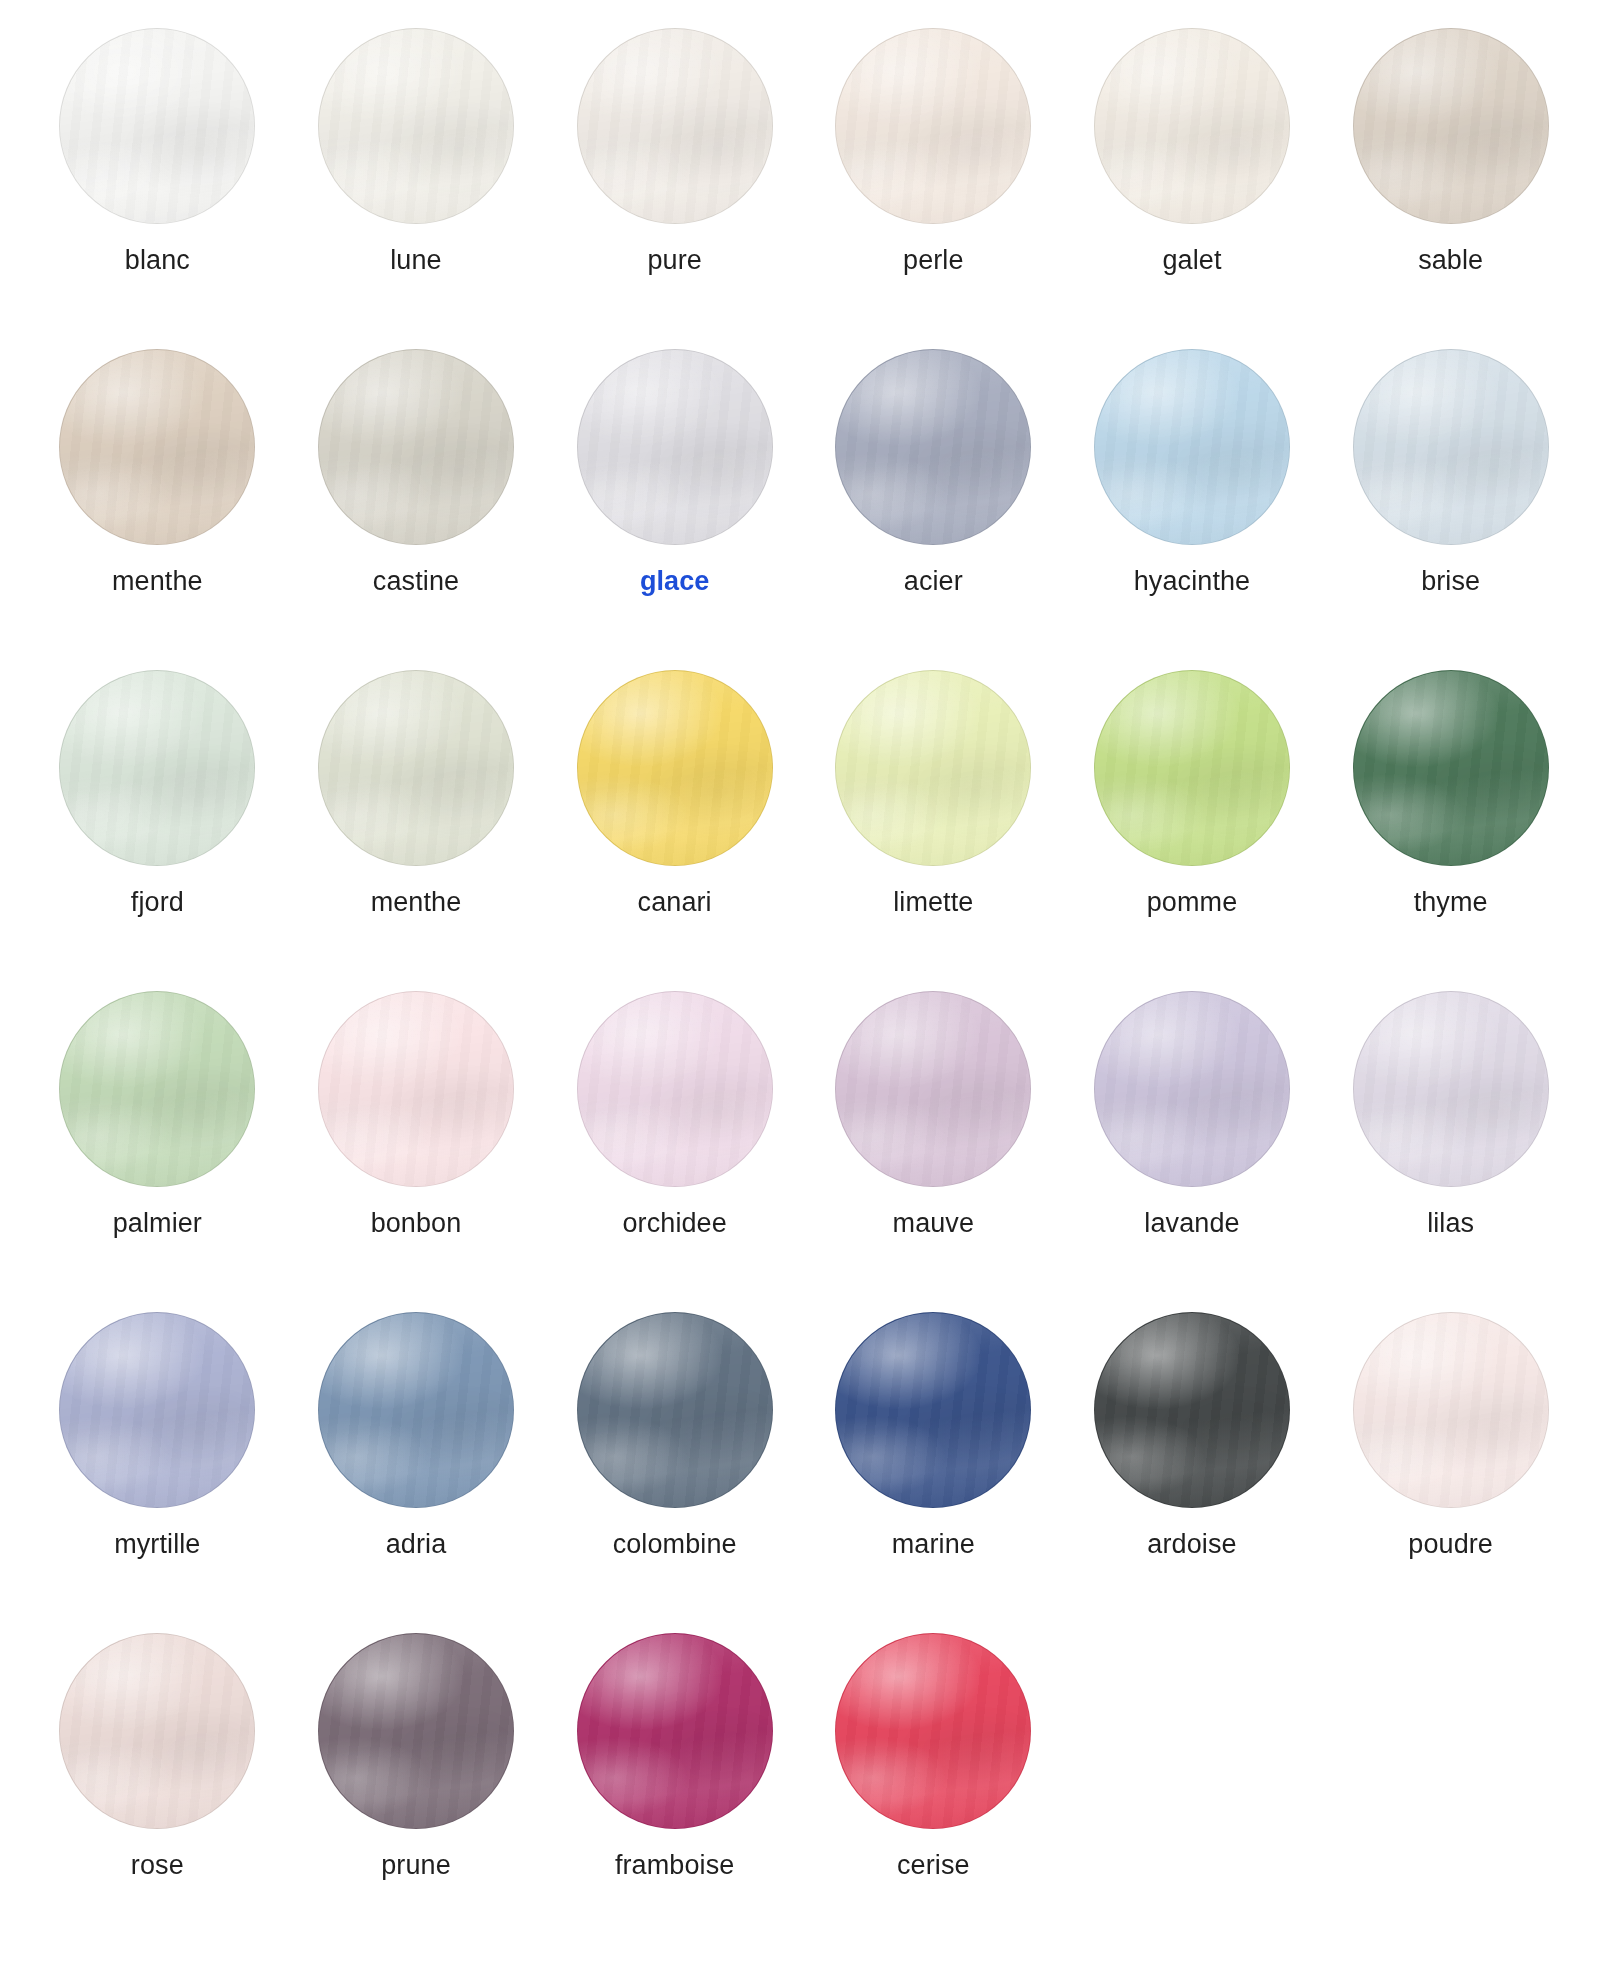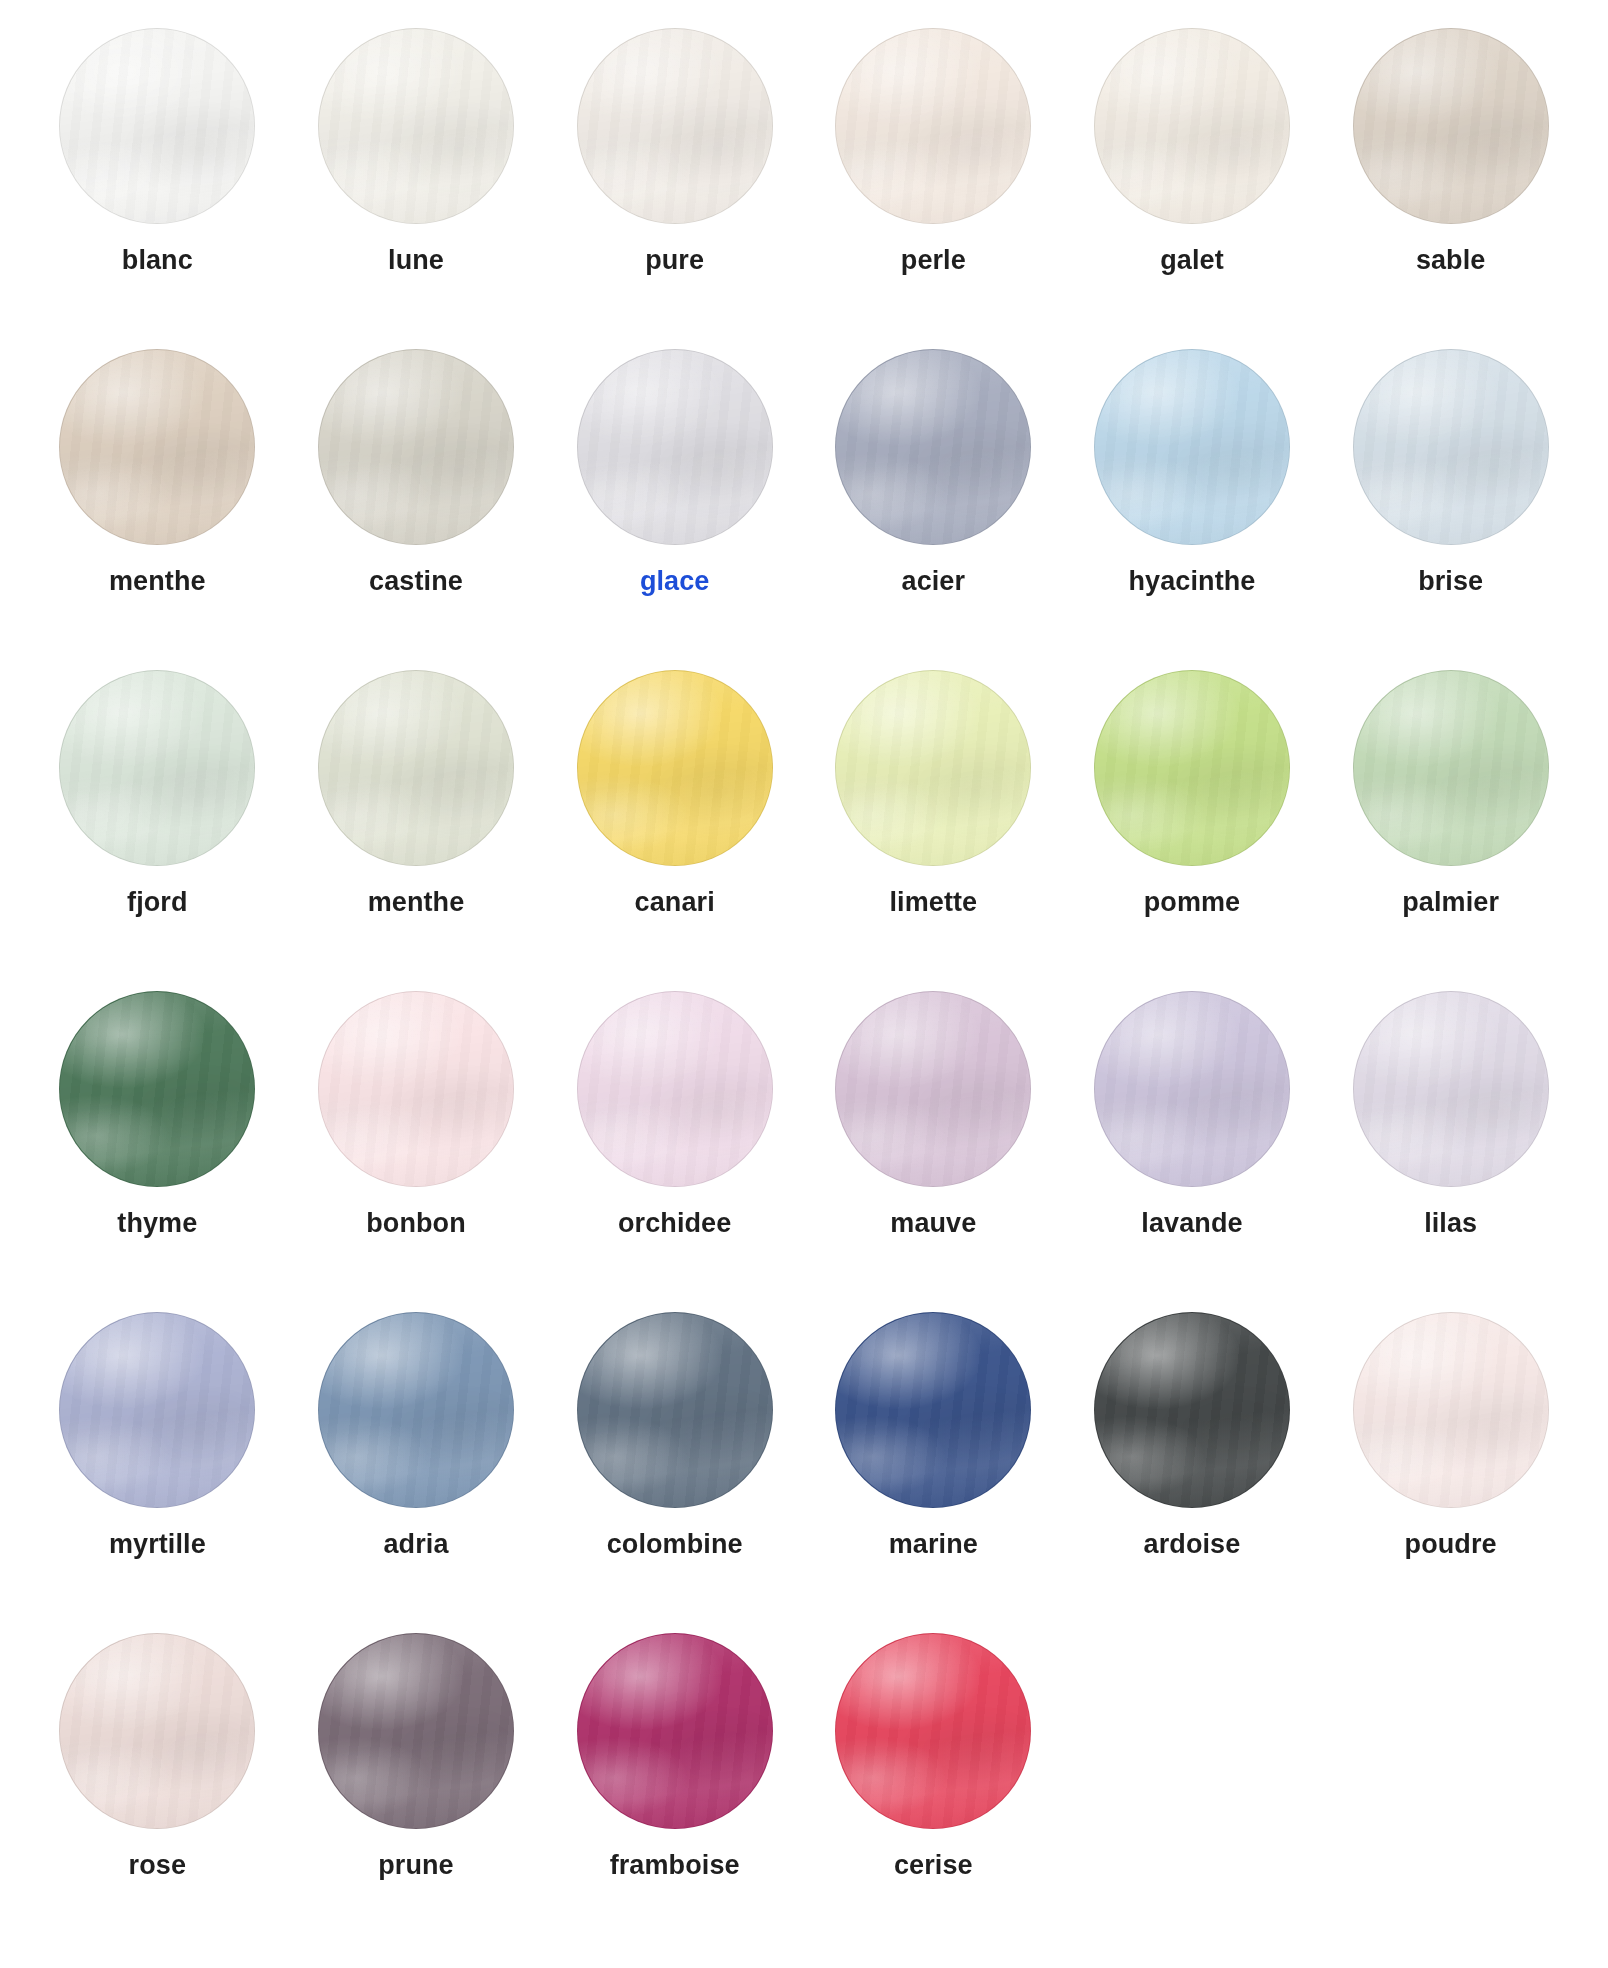--- a/index.html
+++ b/index.html
@@ -74,21 +74,21 @@
   }
 
   .swatch-label {
     margin-top: 22px;
     font-size: 27px;
     line-height: 1.1;
     color: #1f1f1f;
     letter-spacing: 0.1px;
     text-align: center;
     white-space: nowrap;
-    font-weight: 700;
+    font-weight: 400;
   }
   .swatch-label.is-selected {
     font-weight: 700;
     color: #1d4ed8;
   }
 </style>
 </head>
 <body>
 
 <div id="palette-grid" style="background: rgb(255, 255, 255);">
@@ -154,28 +154,28 @@
     </div>
     <div class="swatch-cell">
       <div class="swatch-disc" style="background-color: rgb(233, 240, 184);"></div>
       <div class="swatch-label">limette</div>
     </div>
     <div class="swatch-cell">
       <div class="swatch-disc" style="background-color: rgb(197, 224, 138);"></div>
       <div class="swatch-label">pomme</div>
     </div>
     <div class="swatch-cell">
+      <div class="swatch-disc" style="background-color: rgb(79, 122, 92);"></div>
+      <div class="swatch-label">thyme</div>
+    </div>
+    <div class="swatch-cell">
       <div class="swatch-disc" style="background-color: rgb(195, 219, 184);"></div>
       <div class="swatch-label">palmier</div>
     </div>
     <div class="swatch-cell">
-      <div class="swatch-disc" style="background-color: rgb(79, 122, 92);"></div>
-      <div class="swatch-label">thyme</div>
-    </div>
-    <div class="swatch-cell">
       <div class="swatch-disc" style="background-color: rgb(250, 228, 230);"></div>
       <div class="swatch-label">bonbon</div>
     </div>
     <div class="swatch-cell">
       <div class="swatch-disc" style="background-color: rgb(240, 219, 233);"></div>
       <div class="swatch-label">orchidee</div>
     </div>
     <div class="swatch-cell">
       <div class="swatch-disc" style="background-color: rgb(217, 196, 216);"></div>
       <div class="swatch-label">mauve</div>

